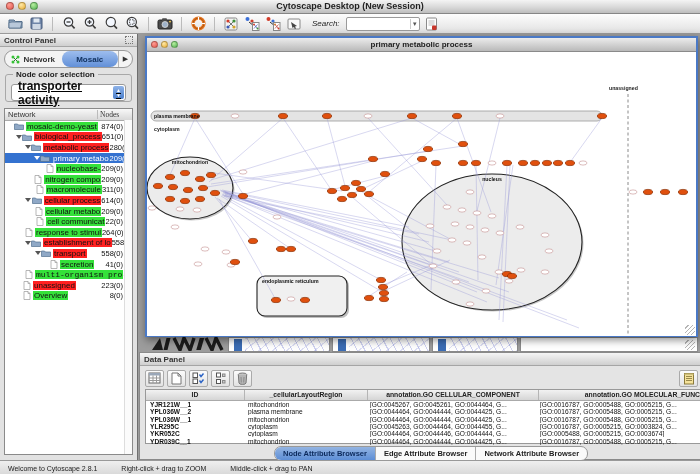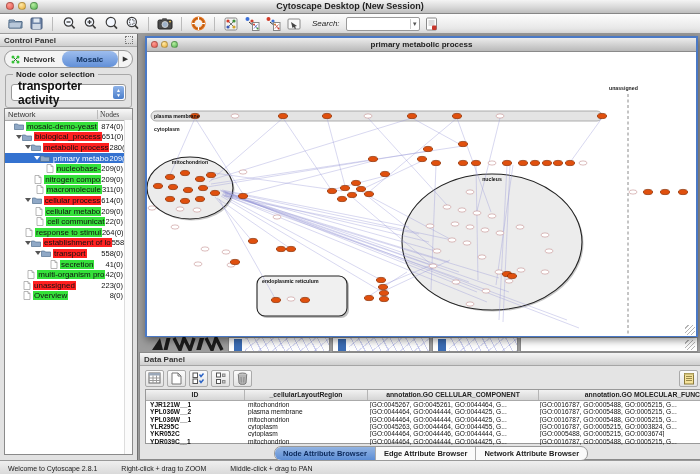--- a/index.html
+++ b/index.html
@@ -32,21 +32,21 @@
   .phead .grow{flex:1;}
   .floatico{width:8px;height:8px;border:1px dotted #777;box-sizing:border-box;}
   .cptabs{margin:3px 4px;height:16px;border:1px solid #9a9a9a;border-radius:9px;background:#f4f4f4;
     display:flex;align-items:stretch;overflow:hidden;}
   .cptab{flex:1;display:flex;align-items:center;justify-content:center;gap:3px;
     font-size:8px;font-weight:bold;color:#333;}
   .cptab.active{background:linear-gradient(#9dbdee,#6290d8);border-radius:8px;color:#10305e;}
   .cptab-arrow{width:13px;border-left:1px solid #b5b5b5;display:flex;align-items:center;justify-content:center;
     font-size:7px;color:#333;}
   .groupbox{margin:6px 5px 0 5px;border:1px solid #a8a8a8;border-radius:3px;position:relative;
-    padding:9px 5px 6px 5px;}
+    padding:9px 5px 0 5px;text-decoration:underline;}
   .grouptitle{position:absolute;top:-5px;left:7px;background:#e2e2e2;padding:0 3px;
     font-size:8px;font-weight:bold;color:#222;}
   .dropdown{height:15px;background:#fff;border:1px solid #999;border-radius:3px;display:flex;align-items:center;}
   .dropdown .val{flex:1;font-size:12px;color:#111;padding-left:6px;font-weight:bold;}
   .stepper{width:11px;height:13px;margin-right:1px;border-radius:2px;
     background:linear-gradient(#8fb3e8,#4a7ecb);display:flex;flex-direction:column;align-items:center;justify-content:center;
     color:#fff;font-size:5px;line-height:5px;}
   .checkrow{display:flex;align-items:center;gap:4px;margin:6px 0 5px 9px;}
   .checkbox{width:10px;height:10px;border-radius:2px;background:linear-gradient(#7fa8e4,#3f74c4);
     border:1px solid #35619f;box-sizing:border-box;color:#fff;font-size:8px;line-height:8px;text-align:center;font-weight:bold;}
@@ -465,21 +465,21 @@
             <span class="tico">
               <svg width="8" height="9" viewBox="0 0 8 9">
                 <path d="M1 0.5 H5 L7 2.5 V8.5 H1 Z" fill="#fff" stroke="#999" stroke-width=".7"></path>
                 <path d="M5 .5 V2.5 H7" fill="none" stroke="#999" stroke-width=".7"></path>
               </svg>
             </span>
             <span class="tlabel green">secretion</span>
             <span class="tgrow"></span>
             <span class="tnodes">41(0)</span>
           </div>
-          <div class="trow" style="padding-left: 20px;">
+          <div class="trow" style="padding-left: 20px; font-family: Liberation Mono, monospace;">
             <span class="texp"></span>
             <span class="tico">
               <svg width="8" height="9" viewBox="0 0 8 9">
                 <path d="M1 0.5 H5 L7 2.5 V8.5 H1 Z" fill="#fff" stroke="#999" stroke-width=".7"></path>
                 <path d="M5 .5 V2.5 H7" fill="none" stroke="#999" stroke-width=".7"></path>
               </svg>
             </span>
             <span class="tlabel green">multi-organism pro</span>
             <span class="tgrow"></span>
             <span class="tnodes">42(0)</span>

